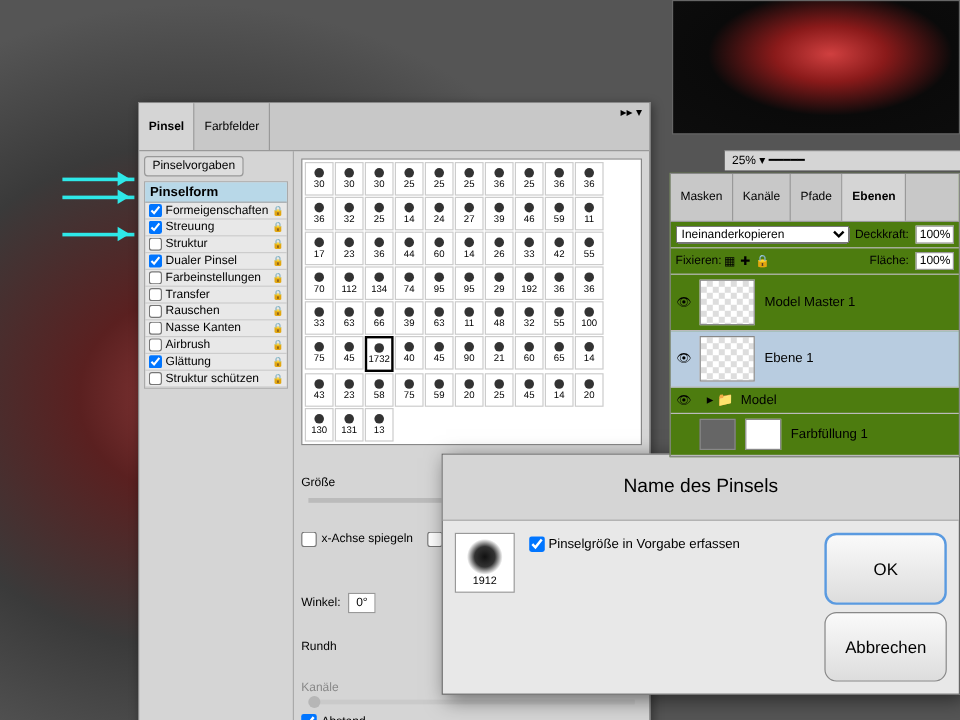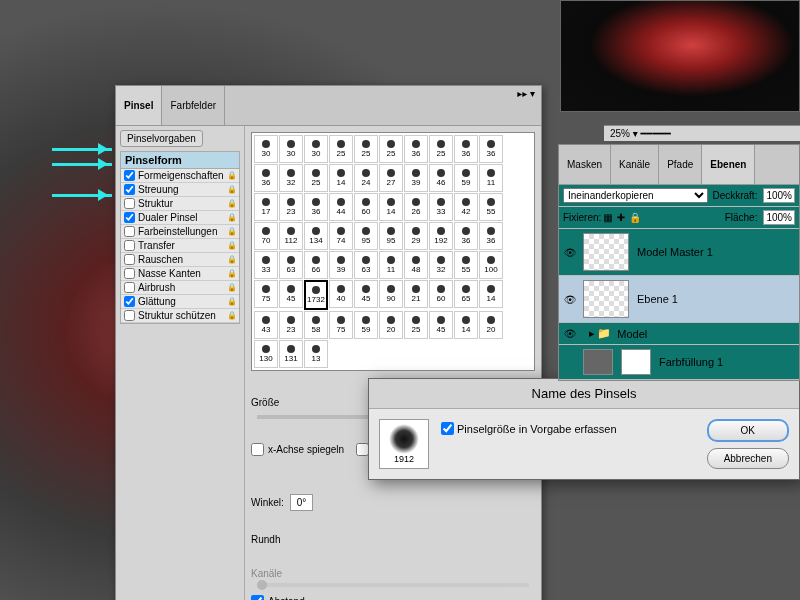--- a/index.html
+++ b/index.html
@@ -27,33 +27,33 @@
 .ctrl{display:flex;align-items:center;margin-top:23px;font-size:10px}
 .ctrl label{flex:0 0 auto}
 .field{background:#fff;border:1px solid #999;padding:2px 6px;margin-left:6px}
 .slider{flex:1;height:4px;background:#bbb;margin:4px 6px;position:relative}
 .slider .h{position:absolute;top:-3px;width:10px;height:10px;background:#888;border-radius:50%}
 .chk{display:flex;align-items:center;margin-top:8px;font-size:10px}
 .chk input{margin:0 4px 0 0}
 .preview{margin:10px 6px;height:80px;background:#fff;border:1px solid #888;display:flex;align-items:center;justify-content:center}
 .stroke{width:90%;height:40px;background:radial-gradient(ellipse at center,#222 0%,transparent 70%);filter:blur(1px);transform:skewX(-8deg)}
 .dialog{position:absolute;top:378px;left:368px;width:430px;background:#e8e8e8;border:1px solid #666;box-shadow:4px 4px 16px rgba(0,0,0,.5)}
-.dlg-title{text-align:center;padding:7px;font-size:13px;background:#d5d5d5;border-bottom:1px solid #aaa}
+.dlg-title{text-align:center;padding:18px;font-size:16px;background:#d5d5d5;border-bottom:1px solid #aaa}
 .dlg-body{display:flex;padding:10px;gap:8px;align-items:flex-start}
 .dlg-thumb{width:48px;height:48px;background:#fff;border:1px solid #999;display:flex;flex-direction:column;align-items:center;justify-content:center;font-size:9px}
 .dlg-thumb .sp{width:30px;height:30px;background:radial-gradient(circle,#111 0%,#333 40%,transparent 70%);border-radius:50%}
 .dlg-main{flex:1}
 .dlg-row{display:flex;align-items:center;margin-bottom:8px}
 .dlg-row label{margin-right:4px}
 .dlg-input{flex:1;background:#fff;border:1px solid #999;padding:2px 4px}
 .highlight{background:#50e0ff}
 .dlg-btns{display:flex;flex-direction:column;gap:6px}
-.dlg-btn{padding:4px 16px;font-size:10px;background:linear-gradient(#fafafa,#ddd);border:1px solid #888;border-radius:10px}
+.dlg-btn{padding:20px 16px;font-size:14px;background:linear-gradient(#fafafa,#ddd);border:1px solid #888;border-radius:10px}
 .dlg-btn.pri{border:2px solid #5a9ae0}
-.layers{position:absolute;top:144px;right:0;width:240px;background:#0f766e;border:1px solid #888}
+.layers{position:absolute;top:144px;right:0;width:240px;background:#4d7c0f;border:1px solid #888}
 .layers .tabs{font-size:10px}
 .layers .row{display:flex;align-items:center;padding:3px 4px;border-bottom:1px solid #bbb;font-size:10px}
 .layers select{font-size:10px;flex:1;margin-right:4px}
 .layer-item{display:flex;align-items:center;padding:4px;border-bottom:1px solid #bbb}
 .eye{width:14px;text-align:center;font-size:10px;margin-right:6px}
 .lthumb{width:44px;height:36px;background:#fff;border:1px solid #888;margin-right:8px;background-image:repeating-conic-gradient(#ddd 0% 25%,#fff 0% 50%);background-size:10px 10px}
 .lthumb.fill{background:#fff}
 .zoom{padding:2px 6px;font-size:10px;background:#d5d5d5;border-top:1px solid #888}
 .arrow{position:absolute;width:60px;height:3px;background:#2ee8e8}
 .arrow::after{content:'';position:absolute;right:-2px;top:-5px;border:6px solid transparent;border-left:10px solid #2ee8e8}

